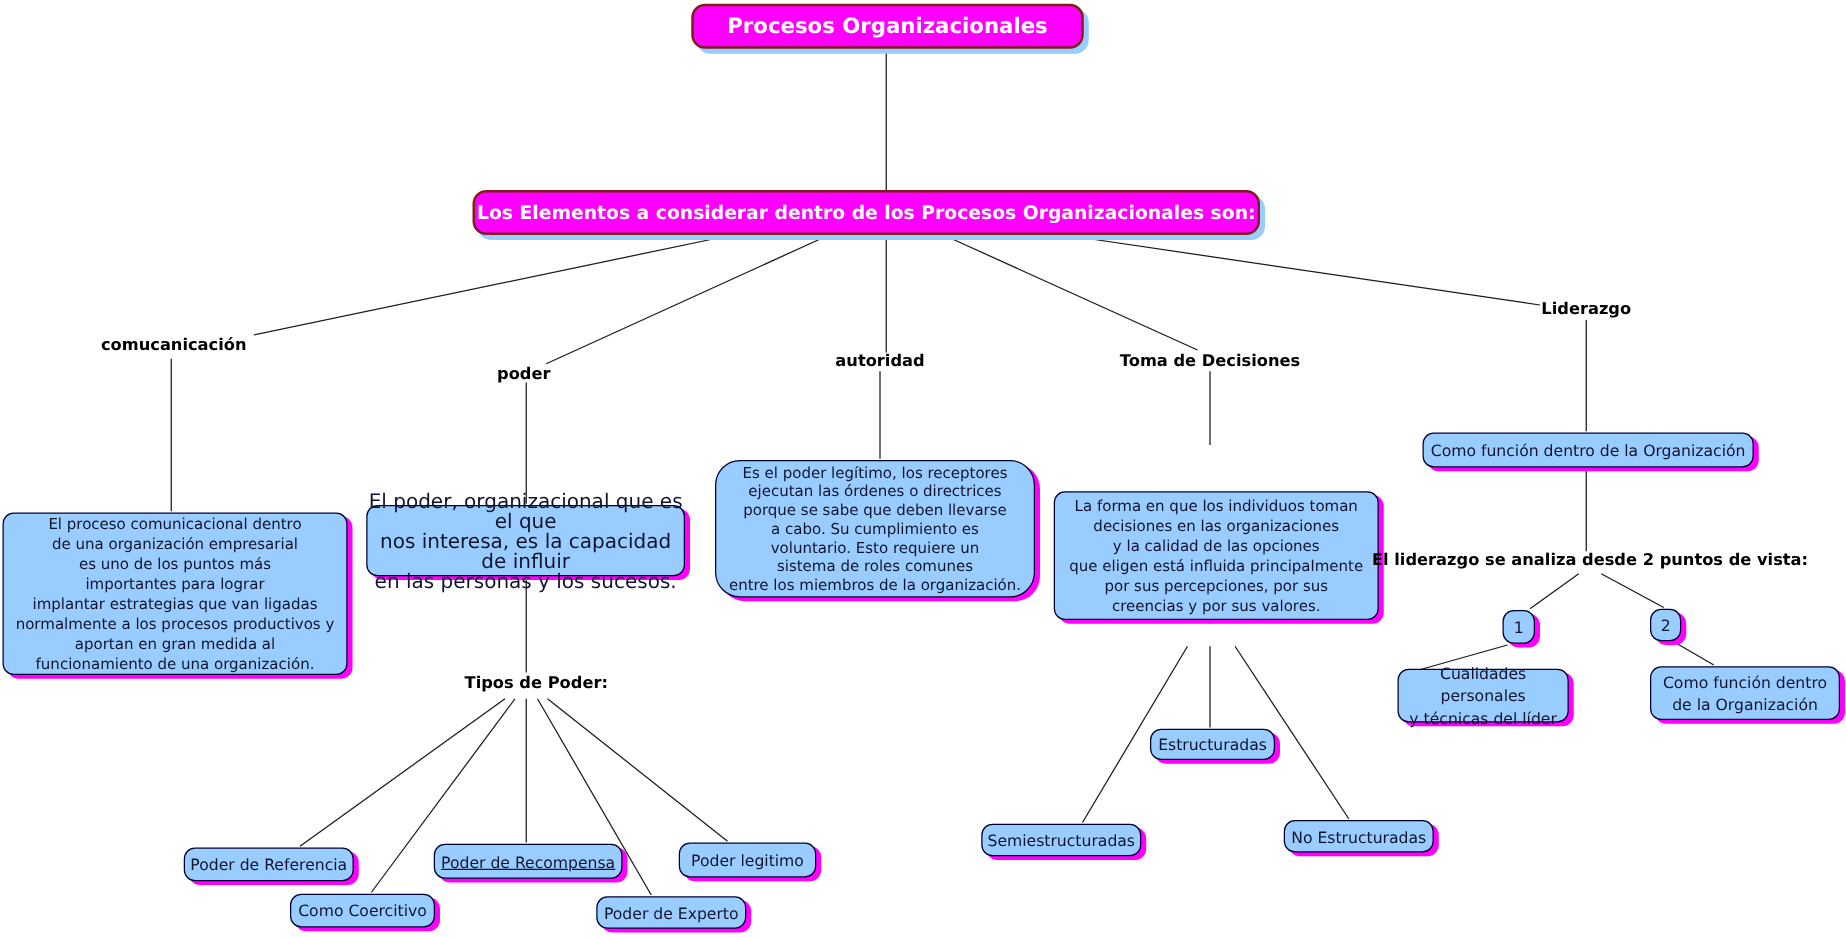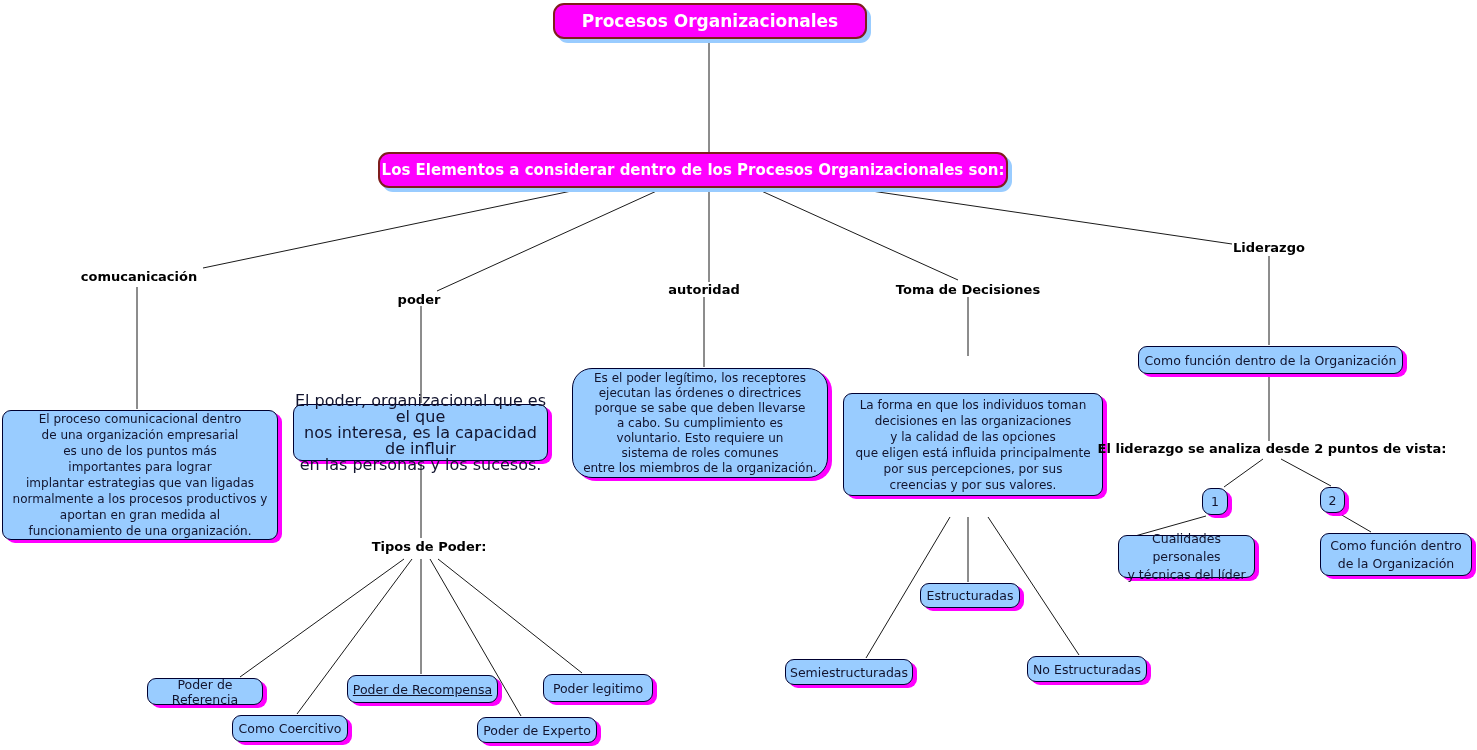--- a/index.html
+++ b/index.html
@@ -96,21 +96,21 @@
 entre los miembros de la organización.</div>
 
   <div class="node bnode" style="left:843px;top:357px;width:260px;height:103px;font-size:12px;line-height:16px;margin-top:36px;">La forma en que los individuos toman
 decisiones en las organizaciones
 y la calidad de las opciones
 que eligen está influida principalmente
 por sus percepciones, por sus
 creencias y por sus valores.</div>
 
   <div class="lbl" style="left:429px;top:539px;">Tipos de Poder:</div>
-  <div class="node bnode" style="left:147px;top:678px;width:116px;height:27px;">Poder de Referencia</div>
+  <div class="node bnode" style="left:147px;top:678px;width:136px;height:27px;">Poder de Referencia</div>
   <div class="node bnode" style="left:232px;top:715px;width:116px;height:27px;">Como Coercitivo</div>
   <div class="node bnode" style="left:347px;top:675px;width:151px;height:28px;text-decoration:underline;">Poder de Recompensa</div>
   <div class="node bnode" style="left:477px;top:717px;width:120px;height:26px;">Poder de Experto</div>
   <div class="node bnode" style="left:543px;top:674px;width:110px;height:28px;">Poder legitimo</div>
 
   <div class="node bnode" style="left:920px;top:583px;width:100px;height:25px;">Estructuradas</div>
   <div class="node bnode" style="left:785px;top:659px;width:128px;height:26px;">Semiestructuradas</div>
   <div class="node bnode" style="left:1027px;top:656px;width:120px;height:26px;">No Estructuradas</div>
 
   <div class="node bnode" style="left:1138px;top:346px;width:265px;height:28px;">Como función dentro de la Organización</div>

